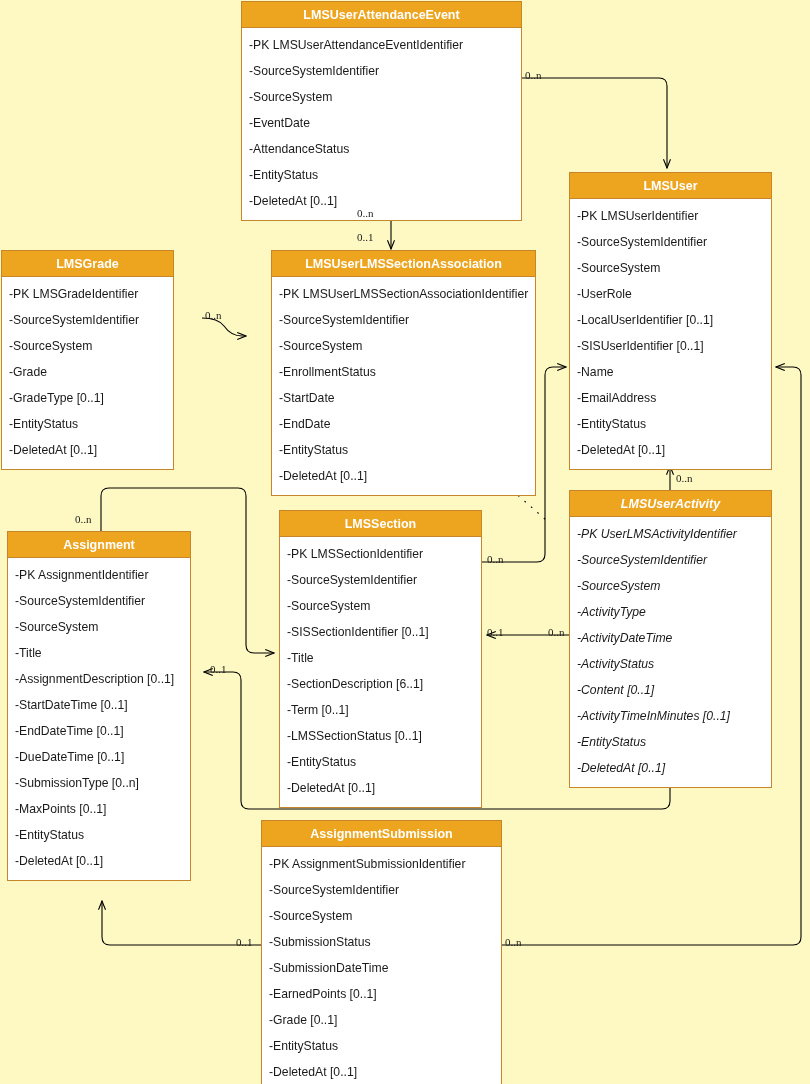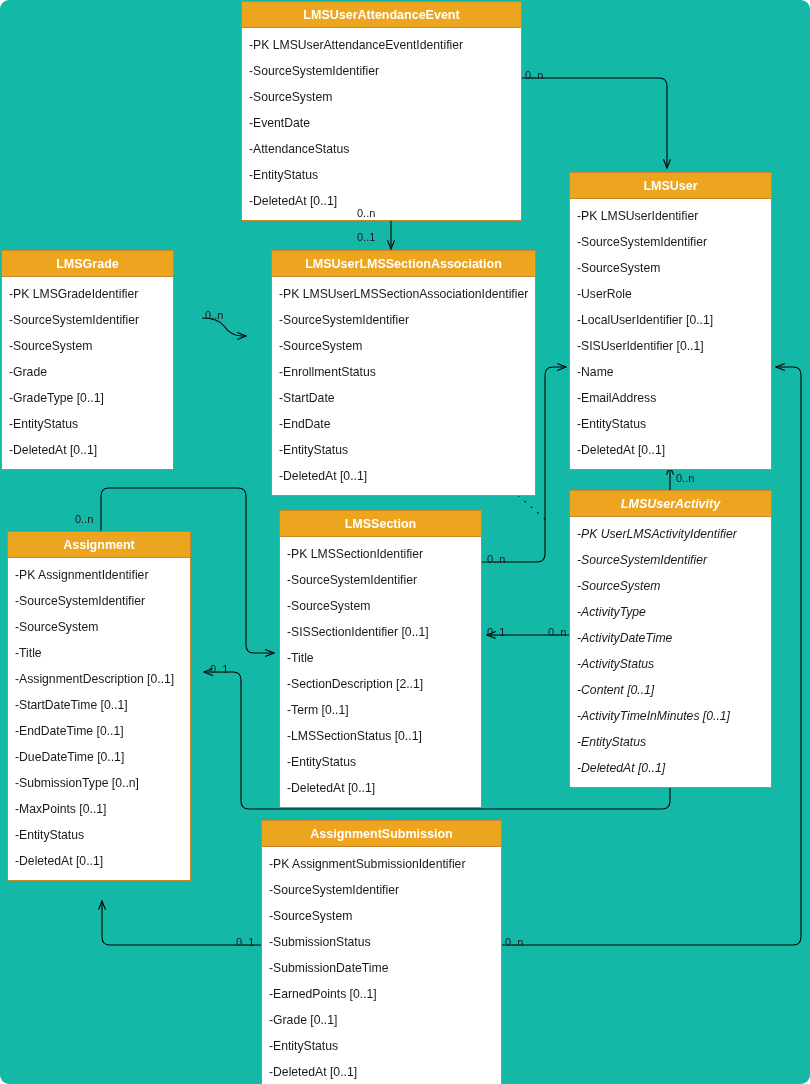--- a/index.html
+++ b/index.html
@@ -5,23 +5,22 @@
   * { box-sizing: border-box; }
   html, body {
     margin: 0; padding: 0;
     background: #ffffff;
     font-family: "Liberation Sans", sans-serif;
   }
   #canvas {
     position: relative;
     width: 810px;
     height: 1084px;
-    background: #14b8a6;
+    background: #fef9c3;
     overflow: hidden;
-    border-radius: 9px;
   }
   svg.edges {
     position: absolute;
     left: 0; top: 0;
     width: 810px; height: 1084px;
     pointer-events: none;
     z-index: 1;
   }
   .entity {
     position: absolute;
@@ -50,21 +49,21 @@
     line-height: 14px;
     padding: 6px 0 6px 7px;
     white-space: nowrap;
   }
   .card-label {
     position: absolute;
     font-size: 11px;
     color: #1a1a1a;
     z-index: 3;
     white-space: nowrap;
-    font-family: Liberation Sans, sans-serif;
+    font-family: Liberation Serif, serif;
   }
 </style>
 </head>
 <body>
 
 <div id="canvas">
 
   <svg class="edges" viewBox="0 0 810 1084" xmlns="http://www.w3.org/2000/svg">
     <defs>
       <marker id="arrow" markerWidth="9" markerHeight="9" refX="8" refY="3.2" orient="auto" markerUnits="strokeWidth">
@@ -156,21 +155,21 @@
   </div>
 
   <div class="entity" style="left:279px; top:510px; width:203px;">
     <div class="entity-title">LMSSection</div>
     <div class="attr-list">
       <div class="attr">-PK LMSSectionIdentifier</div>
       <div class="attr">-SourceSystemIdentifier</div>
       <div class="attr">-SourceSystem</div>
       <div class="attr">-SISSectionIdentifier [0..1]</div>
       <div class="attr">-Title</div>
-      <div class="attr">-SectionDescription [2..1]</div>
+      <div class="attr">-SectionDescription [6..1]</div>
       <div class="attr">-Term [0..1]</div>
       <div class="attr">-LMSSectionStatus [0..1]</div>
       <div class="attr">-EntityStatus</div>
       <div class="attr">-DeletedAt [0..1]</div>
     </div>
   </div>
 
   <div class="entity" style="left:569px; top:490px; width:203px;font-style:italic;">
     <div class="entity-title">LMSUserActivity</div>
     <div class="attr-list">

